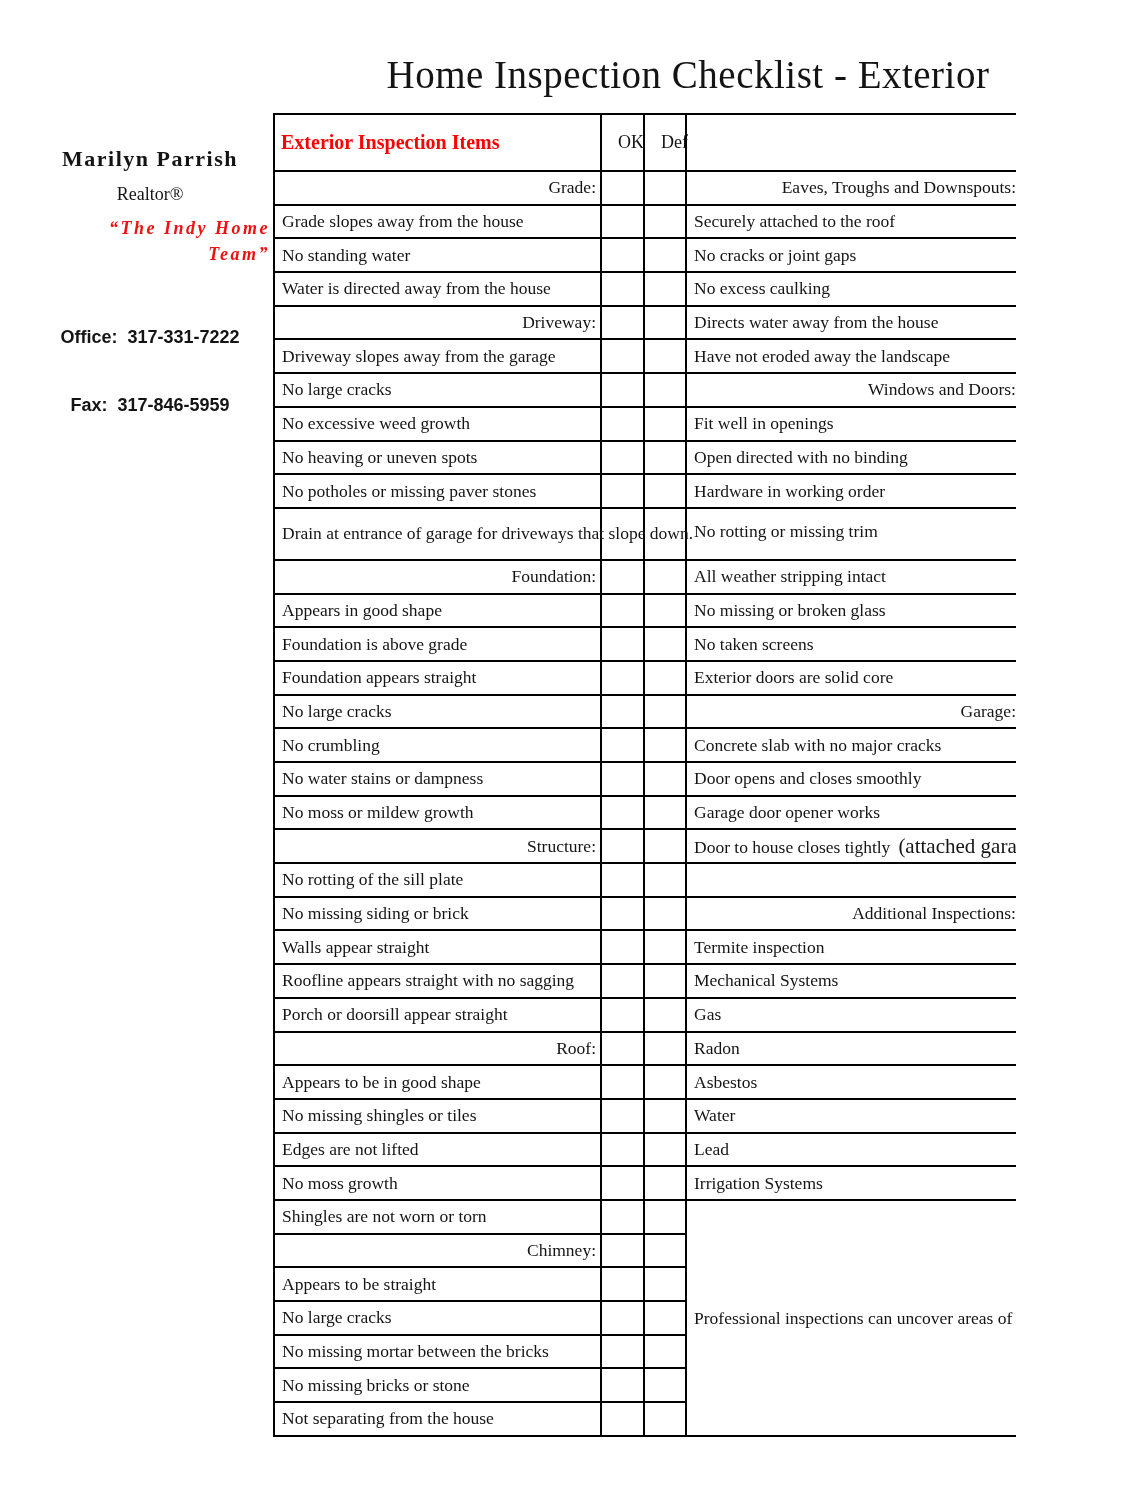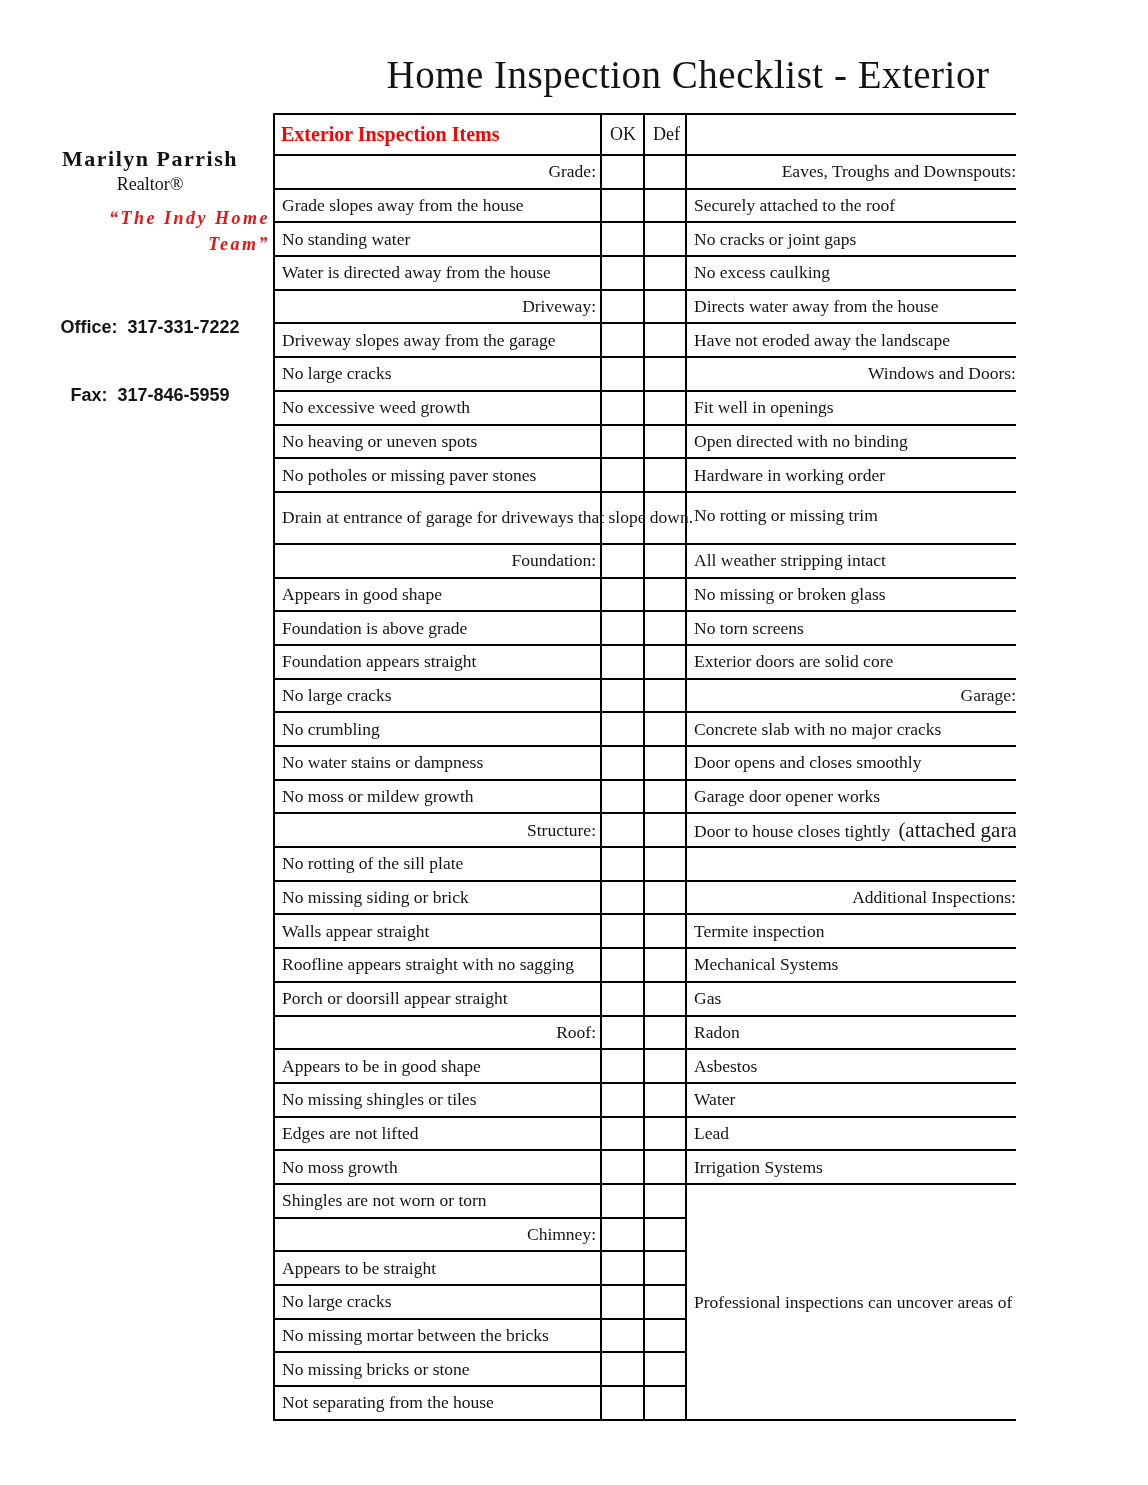--- a/index.html
+++ b/index.html
@@ -21,21 +21,21 @@
     position:absolute;left:273px;top:52px;width:830px;
     text-align:center;
     font-size:39px;letter-spacing:.5px;white-space:nowrap;
   }
   
   .agent{
     position:absolute;left:30px;top:146px;width:240px;
     text-align:center;
   }
   .agent-name{font-size:22px;font-weight:bold;letter-spacing:1.5px;}
-  .agent-role{font-size:18px;margin-top:2px;}
+  .agent-role{font-size:18px;margin-top:12px;}
   .agent-team{
     color:var(--team-red);font-size:18px;font-weight:bold;font-style:italic;
     letter-spacing:2.5px;margin-top:10px;line-height:1.45;white-space:pre-line;text-align:right;
   }
   .agent-phones{
     margin-top:14px;
     font-family:"Liberation Sans","DejaVu Sans",sans-serif;
     font-weight:bold;font-size:18px;line-height:1.25;white-space:pre;
   }
   
@@ -52,21 +52,21 @@
     overflow:visible;
   }
   table.checklist tr{height:33.7px;}
   table.checklist tr.tall{height:52px;}
   table.checklist tr.hdr{height:37px;}
   td.section{text-align:right;font-size:21px;padding:0;}
   td.item-large{font-size:21px;}
   tr.tall td.item-large{vertical-align:top;padding-top:12px;}
   td.wrap{white-space:normal;line-height:1.32;padding-top:2px;padding-bottom:2px;}
   td.box{padding:0;}
-  tr.hdr td{font-size:18px;text-align:center;padding:8px;margin-left:6px;}
+  tr.hdr td{font-size:18px;text-align:center;padding:16px;margin-left:6px;}
   tr.hdr td.items-label{
     color:var(--red);font-weight:bold;font-size:20px;
     text-align:left;padding-left:6px;
   }
   .note{font-size:21px;margin-left:8px;}
   td.paragraph-cell{
     border:none;
     vertical-align:top;
     text-align:left;
     font-size:20px;line-height:26.5px;
@@ -212,21 +212,21 @@
           <td class="box"></td>
           <td class="box"></td>
           <td class="item">No missing or broken glass</td>
           <td class="box"></td>
           <td class="box"></td>
         </tr>
         <tr>
           <td class="item">Foundation is above grade</td>
           <td class="box"></td>
           <td class="box"></td>
-          <td class="item">No torn screens</td>
+          <td class="item">No taken screens</td>
           <td class="box"></td>
           <td class="box"></td>
         </tr>
         <tr>
           <td class="item">Foundation appears straight</td>
           <td class="box"></td>
           <td class="box"></td>
           <td class="item">Exterior doors are solid core</td>
           <td class="box"></td>
           <td class="box"></td>

